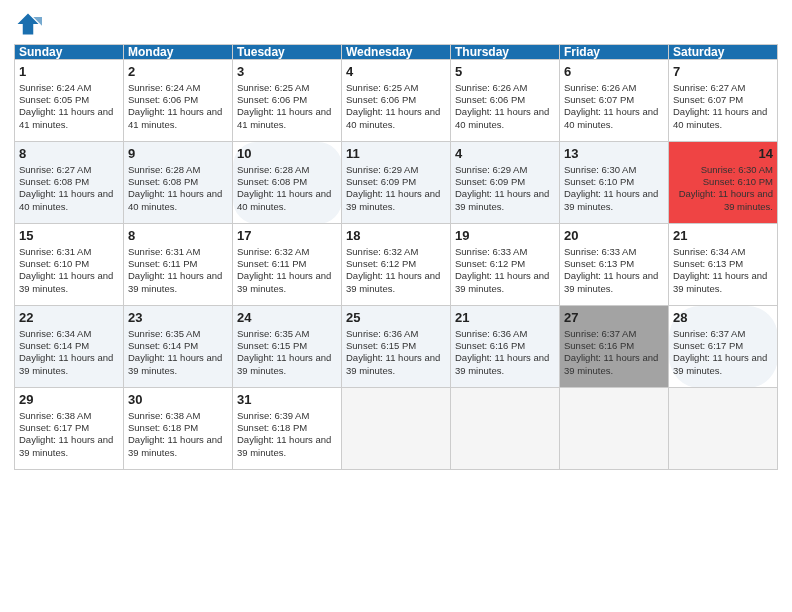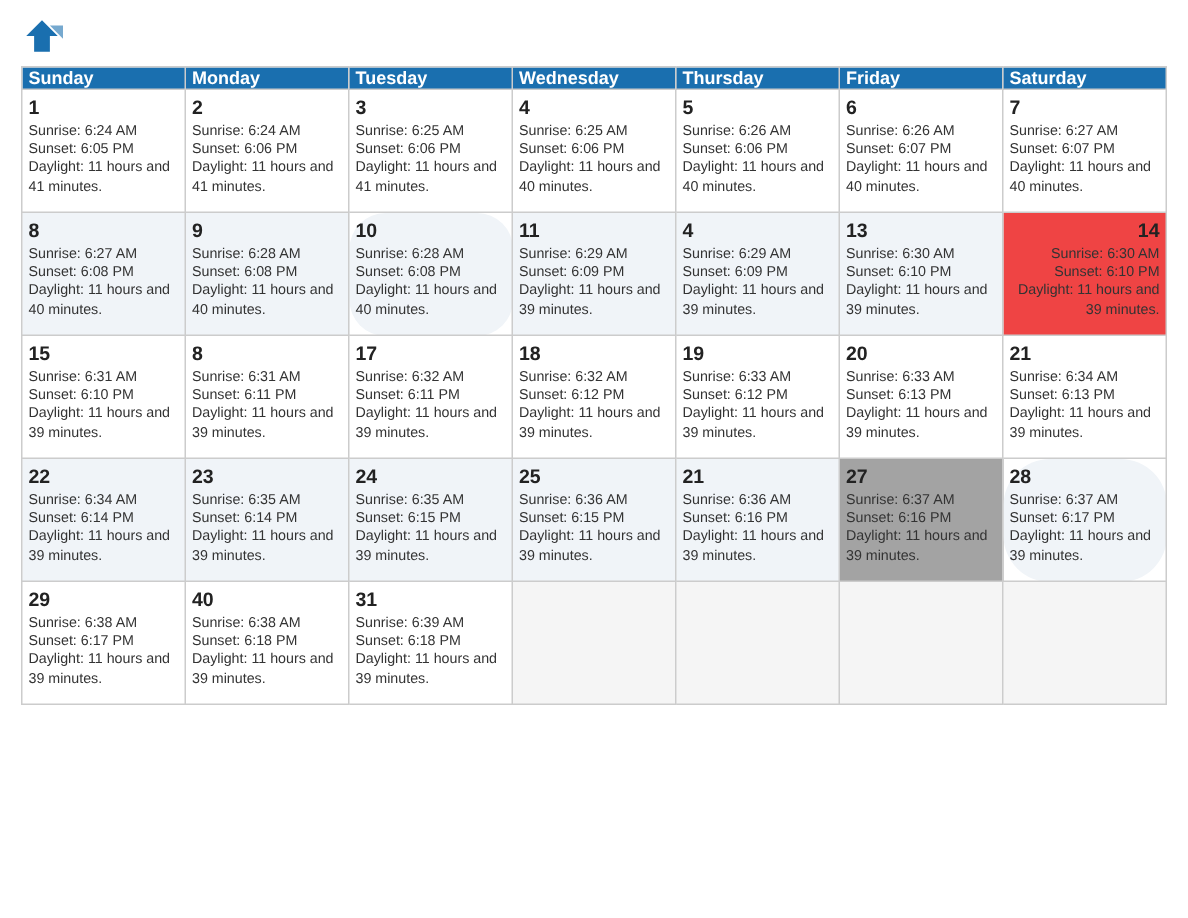--- a/index.html
+++ b/index.html
@@ -256,21 +256,21 @@
             <span class="day-num">28</span>
             <div class="day-info">Sunrise: 6:37 AM<br>Sunset: 6:17 PM<br>Daylight: 11 hours and 39 minutes.</div>
           </td>
         </tr>
         <tr>
           <td>
             <span class="day-num">29</span>
             <div class="day-info">Sunrise: 6:38 AM<br>Sunset: 6:17 PM<br>Daylight: 11 hours and 39 minutes.</div>
           </td>
           <td>
-            <span class="day-num">40</span>
+            <span class="day-num">30</span>
             <div class="day-info">Sunrise: 6:38 AM<br>Sunset: 6:18 PM<br>Daylight: 11 hours and 39 minutes.</div>
           </td>
           <td>
             <span class="day-num">31</span>
             <div class="day-info">Sunrise: 6:39 AM<br>Sunset: 6:18 PM<br>Daylight: 11 hours and 39 minutes.</div>
           </td>
           <td class="empty"></td>
           <td class="empty"></td>
           <td class="empty"></td>
           <td class="empty"></td>

